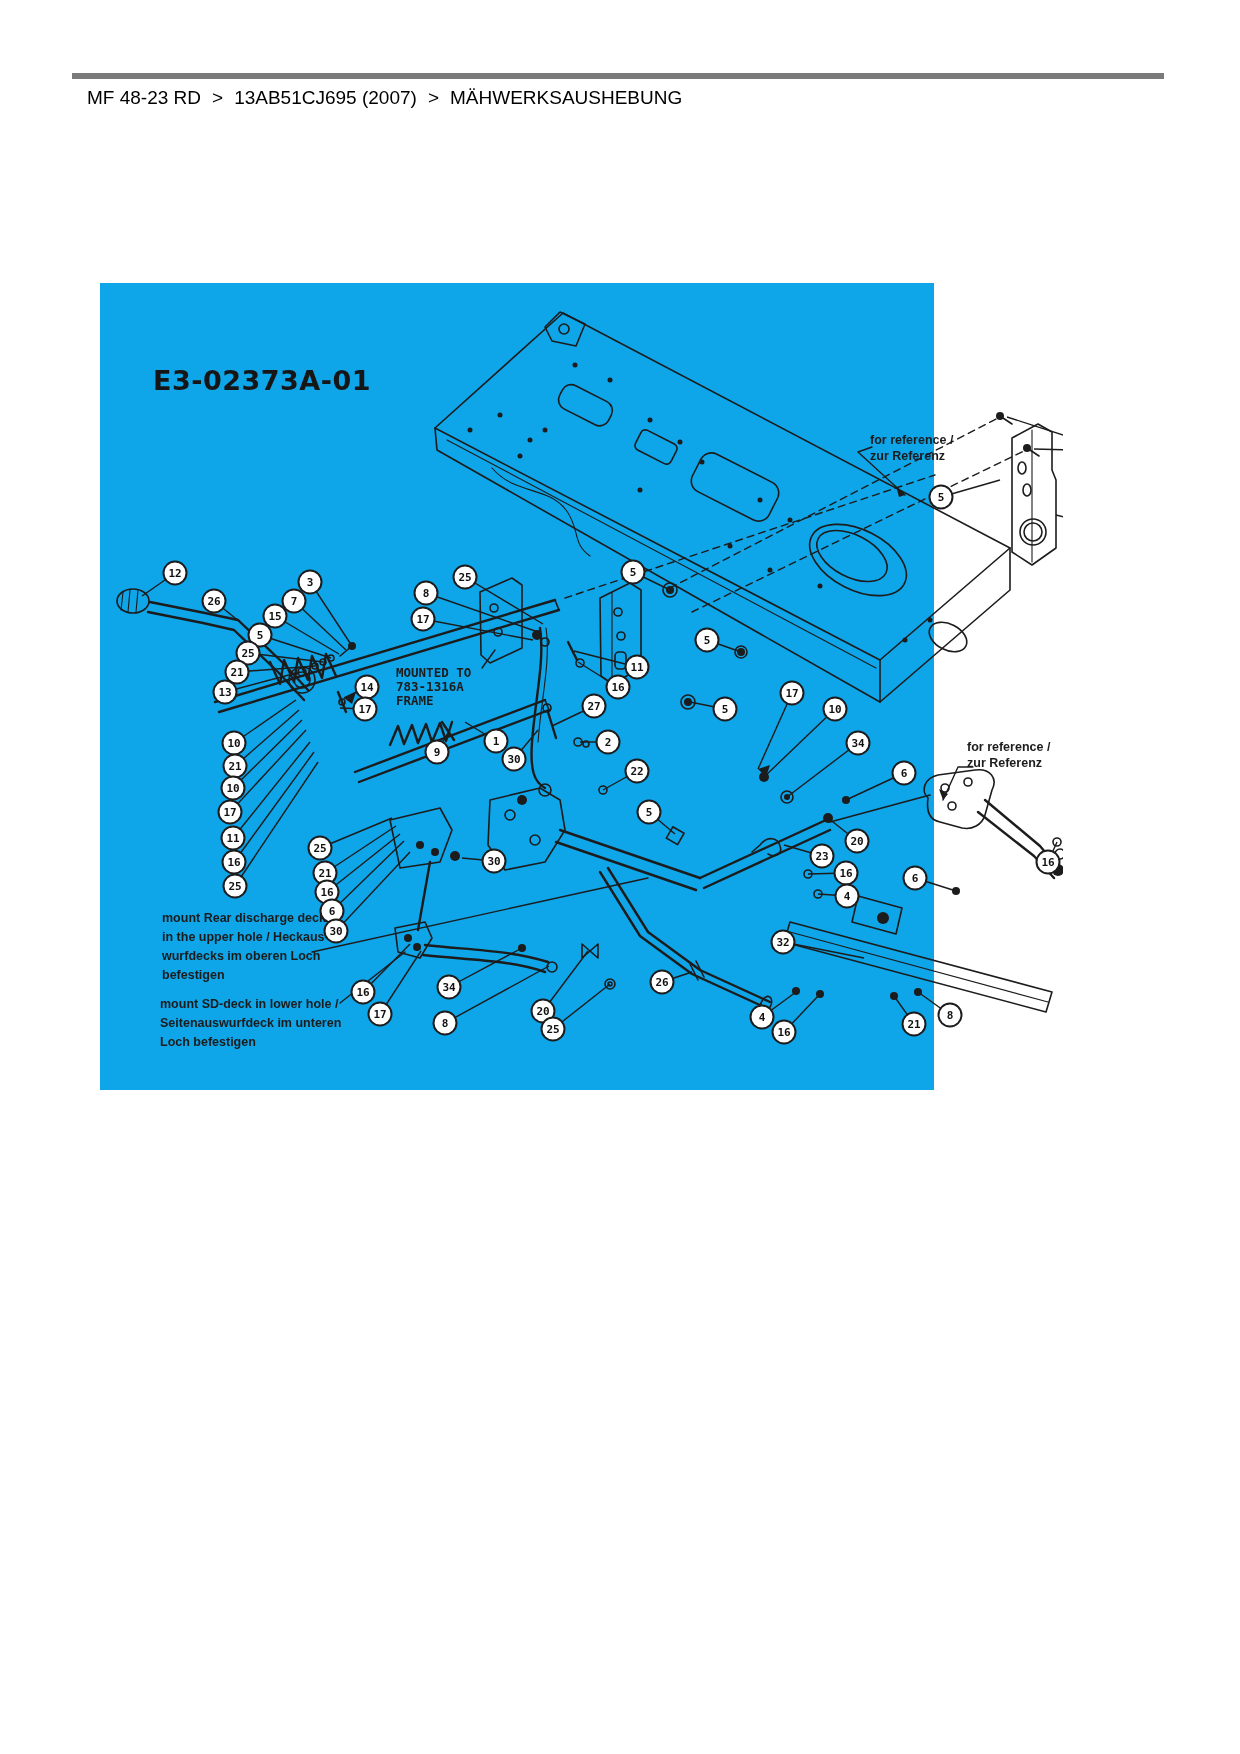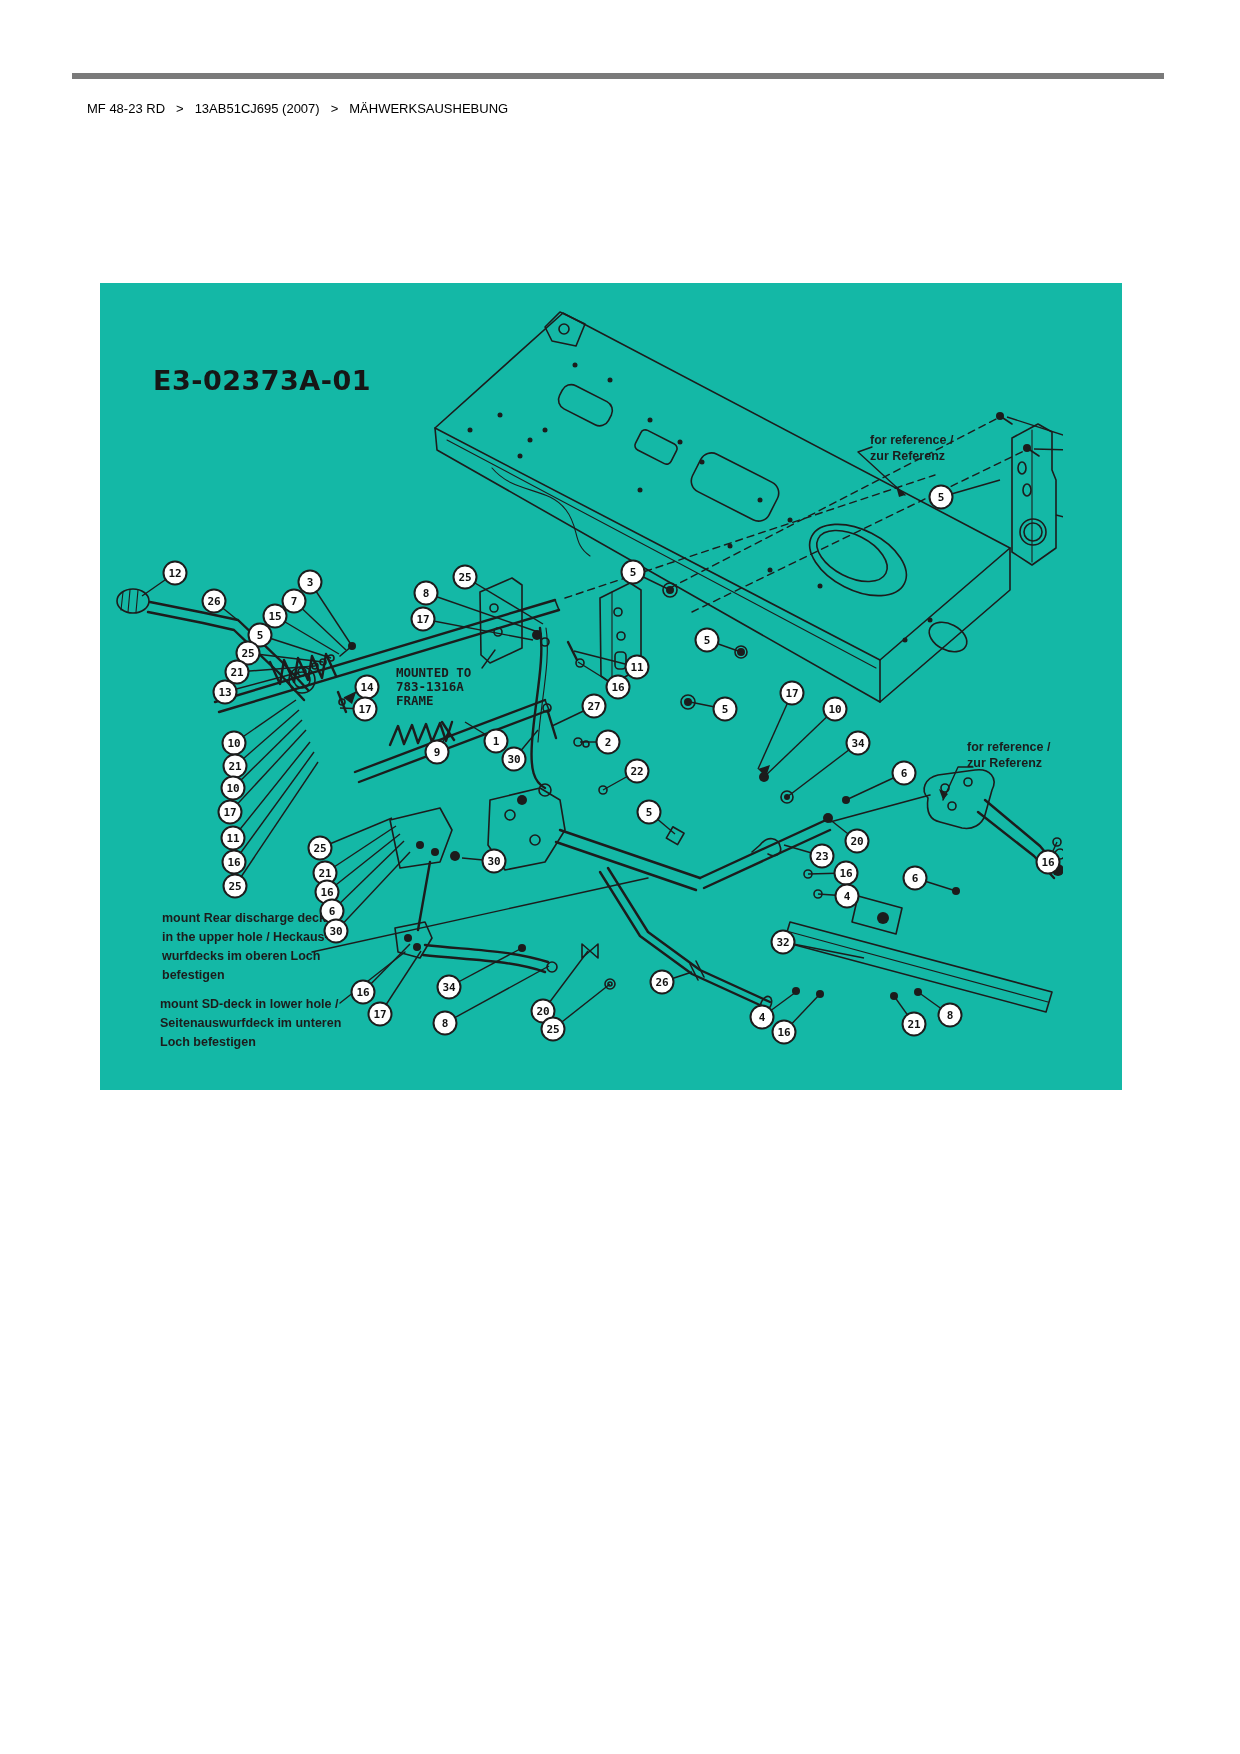--- a/index.html
+++ b/index.html
@@ -1,21 +1,21 @@
 <!DOCTYPE html>
 <html><head>
 <meta charset="utf-8">
 <style>
   html,body{margin:0;padding:0}
   body{width:1240px;height:1754px;background:#ffffff;position:relative;overflow:hidden;
        font-family:"Liberation Sans",sans-serif;color:#111}
   .top-rule{position:absolute;left:72px;top:73px;width:1092px;height:6px;background:#7a7a7a}
-  .breadcrumb{position:absolute;left:87px;top:101px;font-size:13px;color:#000;white-space:nowrap}
+  .breadcrumb{position:absolute;left:87px;top:87px;font-size:19px;color:#000;white-space:nowrap}
   .breadcrumb .sep{margin:0 11px;color:#000}
-  .diagram-wrap{position:absolute;left:100px;top:283px;width:1022px;height:807px;background:#14b8a6}
+  .diagram-wrap{position:absolute;left:100px;top:283px;width:834px;height:807px;background:#0ea5e9}
   .drawing-number{position:absolute;left:53px;top:82px;font-size:27px;font-weight:600;
        letter-spacing:.5px;color:#161616;font-family:"DejaVu Sans","Liberation Sans",sans-serif}
   svg{position:absolute;left:0;top:0}
   .art{stroke:#1c1c1c;stroke-width:1.6;fill:none;stroke-linejoin:round;stroke-linecap:round}
   .thick{stroke-width:2.4}
   .thin{stroke-width:1.1}
   .dash{stroke-dasharray:7 5;stroke-width:1.4}
   .filldark{fill:#1c1c1c;stroke:none}
   .callout circle{fill:#fff;stroke:#1c1c1c;stroke-width:2}
   .callout text{font:700 11px "DejaVu Sans Mono",monospace;fill:#111;text-anchor:middle}

